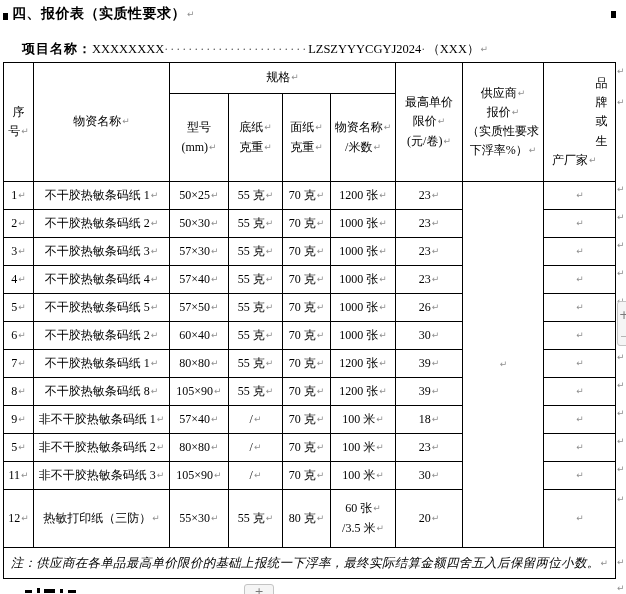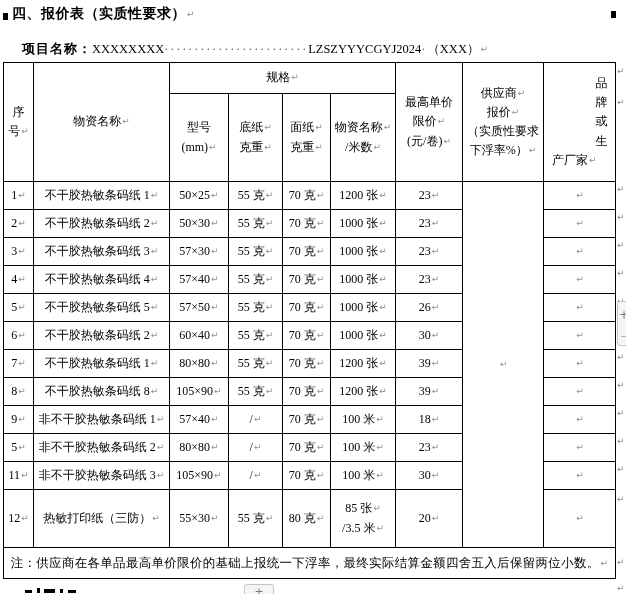--- a/index.html
+++ b/index.html
@@ -17,21 +17,21 @@
   .pm{color:#8f8f8f;font-family:"DejaVu Sans",sans-serif;font-size:9px;vertical-align:1px;
       padding-left:1px;font-weight:normal;}
   table.quote{position:absolute;left:3px;top:62px;border-collapse:collapse;table-layout:fixed;
               width:612px;font-size:12px;}
   table.quote td,table.quote th{border:1px solid #000;padding:0 1px;text-align:center;
               vertical-align:middle;font-weight:normal;overflow:hidden;line-height:1.6;}
   tr.h1{height:31px;}
   tr.h2{height:88px;}
   tr.r-std{height:28px;}
   tr.r-tall{height:58px;}
-  tr.r-note{height:31px;}
+  tr.r-note{height:31px;font-style:italic;}
   .brand-l1{letter-spacing:4px;margin-left:48px;}
   .brand-l2{text-align:left;padding-left:7px;}
   td.note-cell{text-align:left;font-weight:bold;padding-left:9px;font-size:12.5px;
                border-bottom:2px solid #000;letter-spacing:.3px;}
   .rail-pm{position:absolute;left:617px;color:#8f8f8f;font-family:"DejaVu Sans",sans-serif;
            font-size:9px;}
   .ctrl{position:absolute;background:#f5f5f5;border:1px solid #c4c4c4;border-radius:3px;
         color:#7a7a7a;font-family:"DejaVu Sans",sans-serif;text-align:center;}
   .ctrl-right{left:617px;top:301px;width:12px;height:43px;font-size:12px;line-height:26px;}
   .ctrl-right .dash{display:block;width:6px;height:1px;background:#b5b5b5;margin:8px auto 0;}
@@ -405,21 +405,21 @@
           <td>
             <div><span>55×30</span><span class="pm">↵</span></div>
           </td>
           <td>
             <div><span>55 克</span><span class="pm">↵</span></div>
           </td>
           <td>
             <div><span>80 克</span><span class="pm">↵</span></div>
           </td>
           <td>
-            <div><span>85 张</span><span class="pm">↵</span></div>
+            <div><span>60 张</span><span class="pm">↵</span></div>
             <div><span>/3.5 米</span><span class="pm">↵</span></div>
           </td>
           <td>
             <div><span>20</span><span class="pm">↵</span></div>
           </td>
           <td>
             <div><span class="pm">↵</span></div>
           </td>
         </tr>
       </tbody>

